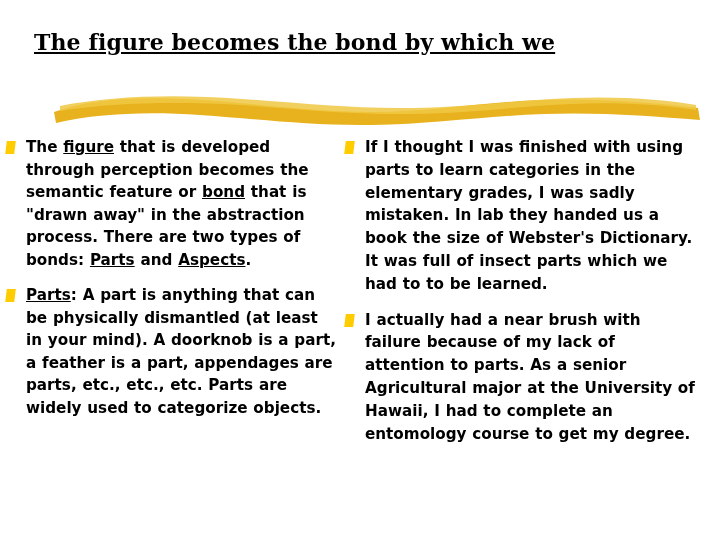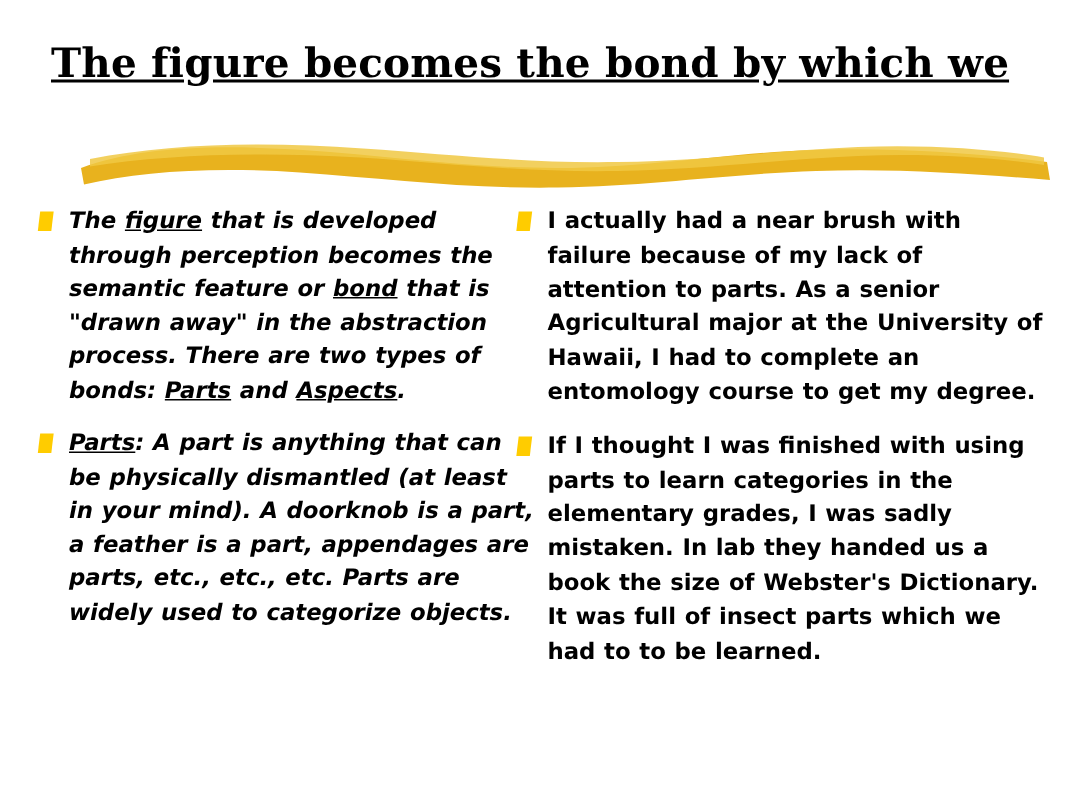--- a/index.html
+++ b/index.html
@@ -23,21 +23,21 @@
   
   .title-wrap {
     position: absolute;
     left: 34px;
     top: 28px;
     width: 660px;
   }
   .title {
     font-family: "DejaVu Serif", serif;
     font-weight: bold;
-    font-size: 27px;
+    font-size: 22px;
     line-height: 29px;
     color: #000000;
     letter-spacing: 0.1px;
   }
   .title .line {
     display: block;
     text-decoration: underline;
     width: fit-content;
     padding-bottom: 1px;
   }
@@ -49,23 +49,22 @@
     width: 650px;
     height: 38px;
     pointer-events: none;
   }
   
   .col {
     position: absolute;
     top: 136px;
   }
   .col-left {
-    left: 26px;
+    left: 6px;
     width: 330px;
-    font-style: italic;
   }
   .col-right {
     left: 345px;
     width: 350px;
   }
   .bullet-row {
     display: flex;
     align-items: flex-start;
     margin-bottom: 13px;
   }
@@ -116,21 +115,21 @@
     </div>
     <div class="bullet-row">
       <span class="bullet-mark" style="background: rgb(255, 204, 0);"></span>
       <span class="bullet-text"><span class="u">Parts</span><span>:   A part is anything that can be physically dismantled (at least in your mind).   A doorknob is a part, a feather is a part, appendages are parts, etc., etc., etc.  Parts are widely used to categorize objects.</span></span>
     </div>
   </div>
 
   <div class="col col-right">
     <div class="bullet-row">
       <span class="bullet-mark" style="background: rgb(255, 204, 0);"></span>
-      <span class="bullet-text"><span>I actually had a near brush with failure because of my lack of attention to parts.   As a senior Agricultural major at the University of Hawaii, I had to complete an entomology course to get my degree.</span></span>
+      <span class="bullet-text"><span>If I thought I was finished with using parts to learn categories in the elementary grades, I was sadly mistaken.   In lab they handed us a book the size of Webster's Dictionary. It was full of insect parts which we had to to be learned.</span></span>
     </div>
     <div class="bullet-row">
       <span class="bullet-mark" style="background: rgb(255, 204, 0);"></span>
-      <span class="bullet-text"><span>If I thought I was finished with using parts to learn categories in the elementary grades, I was sadly mistaken.   In lab they handed us a book the size of Webster's Dictionary. It was full of insect parts which we had to to be learned.</span></span>
+      <span class="bullet-text"><span>I actually had a near brush with failure because of my lack of attention to parts.   As a senior Agricultural major at the University of Hawaii, I had to complete an entomology course to get my degree.</span></span>
     </div>
   </div>
 
 </div>
 
 </body></html>

